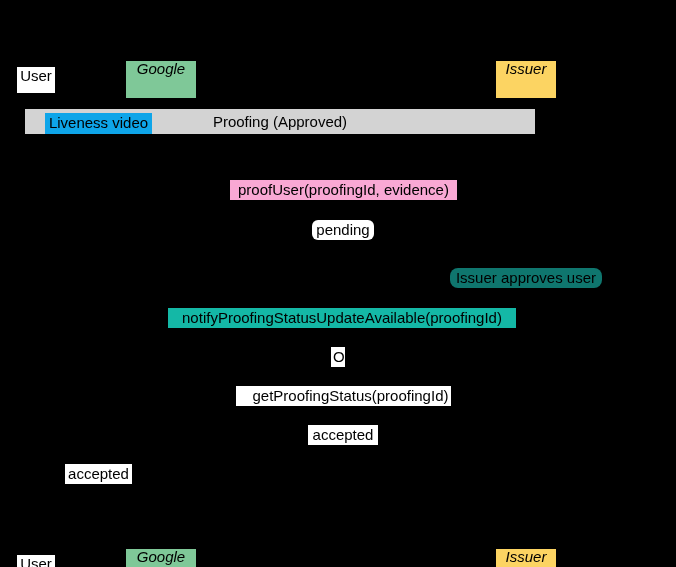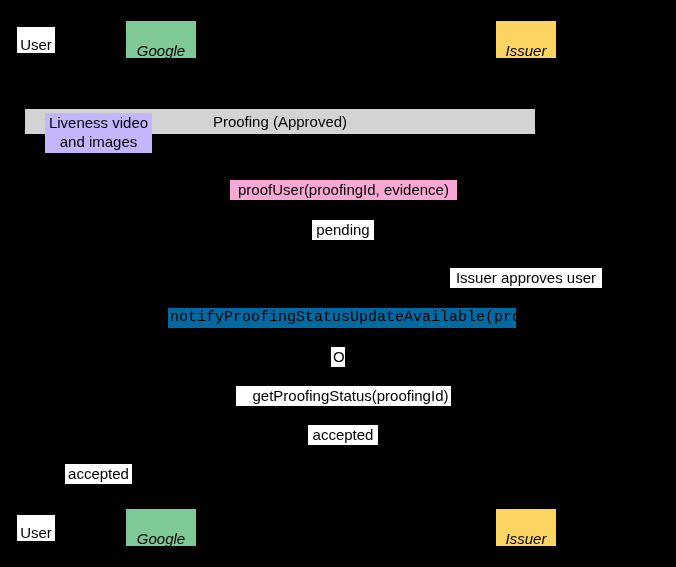--- a/index.html
+++ b/index.html
@@ -15,27 +15,28 @@
     background: #000000;
     overflow: hidden;
     font-family: "Liberation Sans", sans-serif;
     -webkit-font-smoothing: antialiased;
   }
 
   
   .participant {
     position: absolute;
     display: flex;
-    align-items: flex-end;
+    align-items: flex-start;
     justify-content: center;
     font-size: 15px;
     line-height: 1;
     color: #000000;
     white-space: nowrap;
     box-sizing: border-box;
+    margin-top: 40px;
   }
   .participant.plain {
     background: #ffffff;
     padding: 1px 2px;
   }
   .participant.boxed {
     height: 37px;
     font-style: italic;
   }
 
@@ -90,28 +91,27 @@
       <div class="participant boxed" style="left: 496px; top: 21px; width: 60px; height: 37px; background: rgb(252, 212, 98);">
         <span>Issuer</span>
       </div>
     </div>
 
   <div class="fragment-bar" id="fragment-bar" style="left: 25px; top: 81px; width: 510px; height: 25px; background: rgb(211, 211, 211);">
     <span>Proofing (Approved)</span>
   </div>
 
   <div id="message-group">
-      <div class="msg multiline" style="left: 45px; top: 113px; width: 107px; background: #c4b5fd;">
+      <div class="msg multiline" style="left: 45px; top: 113px; width: 107px; background: #0ea5e9;">
         <div>Liveness video</div>
-        <div>and images</div>
       </div>
       <div class="msg" style="left: 230px; top: 180px; width: 227px; background: #f9a8d4;">proofUser(proofingId, evidence)</div>
-      <div class="msg" style="left: 312px; top: 220px; width: 62px; background: rgb(255, 255, 255);">pending</div>
-      <div class="msg tint" style="left: 450px; top: 268px; width: 152px; background: #ffffff;">Issuer approves user</div>
-      <div class="msg" style="left: 168px; top: 308px; width: 348px; background: #0369a1; font-family: Liberation Mono, monospace;">notifyProofingStatusUpdateAvailable(proofingId)</div>
+      <div class="msg" style="left: 312px; top: 220px; width: 62px; background: rgb(255, 255, 255); border-radius: 6px;">pending</div>
+      <div class="msg tint" style="left: 450px; top: 268px; width: 152px; background: #0f766e; border-radius: 8px;">Issuer approves user</div>
+      <div class="msg" style="left: 168px; top: 308px; width: 348px; background: #14b8a6;">notifyProofingStatusUpdateAvailable(proofingId)</div>
       <div class="msg" style="left: 331px; top: 347px; width: 14px; background: rgb(255, 255, 255);">OK</div>
       <div class="msg" style="left: 236px; top: 386px; width: 215px; background: rgb(255, 255, 255); padding-left: 16px;">getProofingStatus(proofingId)</div>
       <div class="msg" style="left: 308px; top: 425px; width: 70px; background: rgb(255, 255, 255);">accepted</div>
       <div class="msg" style="left: 65px; top: 464px; width: 67px; background: rgb(255, 255, 255);">accepted</div>
     </div>
 
   <div id="footer-group">
       <div class="participant plain" style="left: 17px; top: 515px; width: 38px; height: 26px; background: rgb(255, 255, 255);">
         <span>User</span>
       </div>

